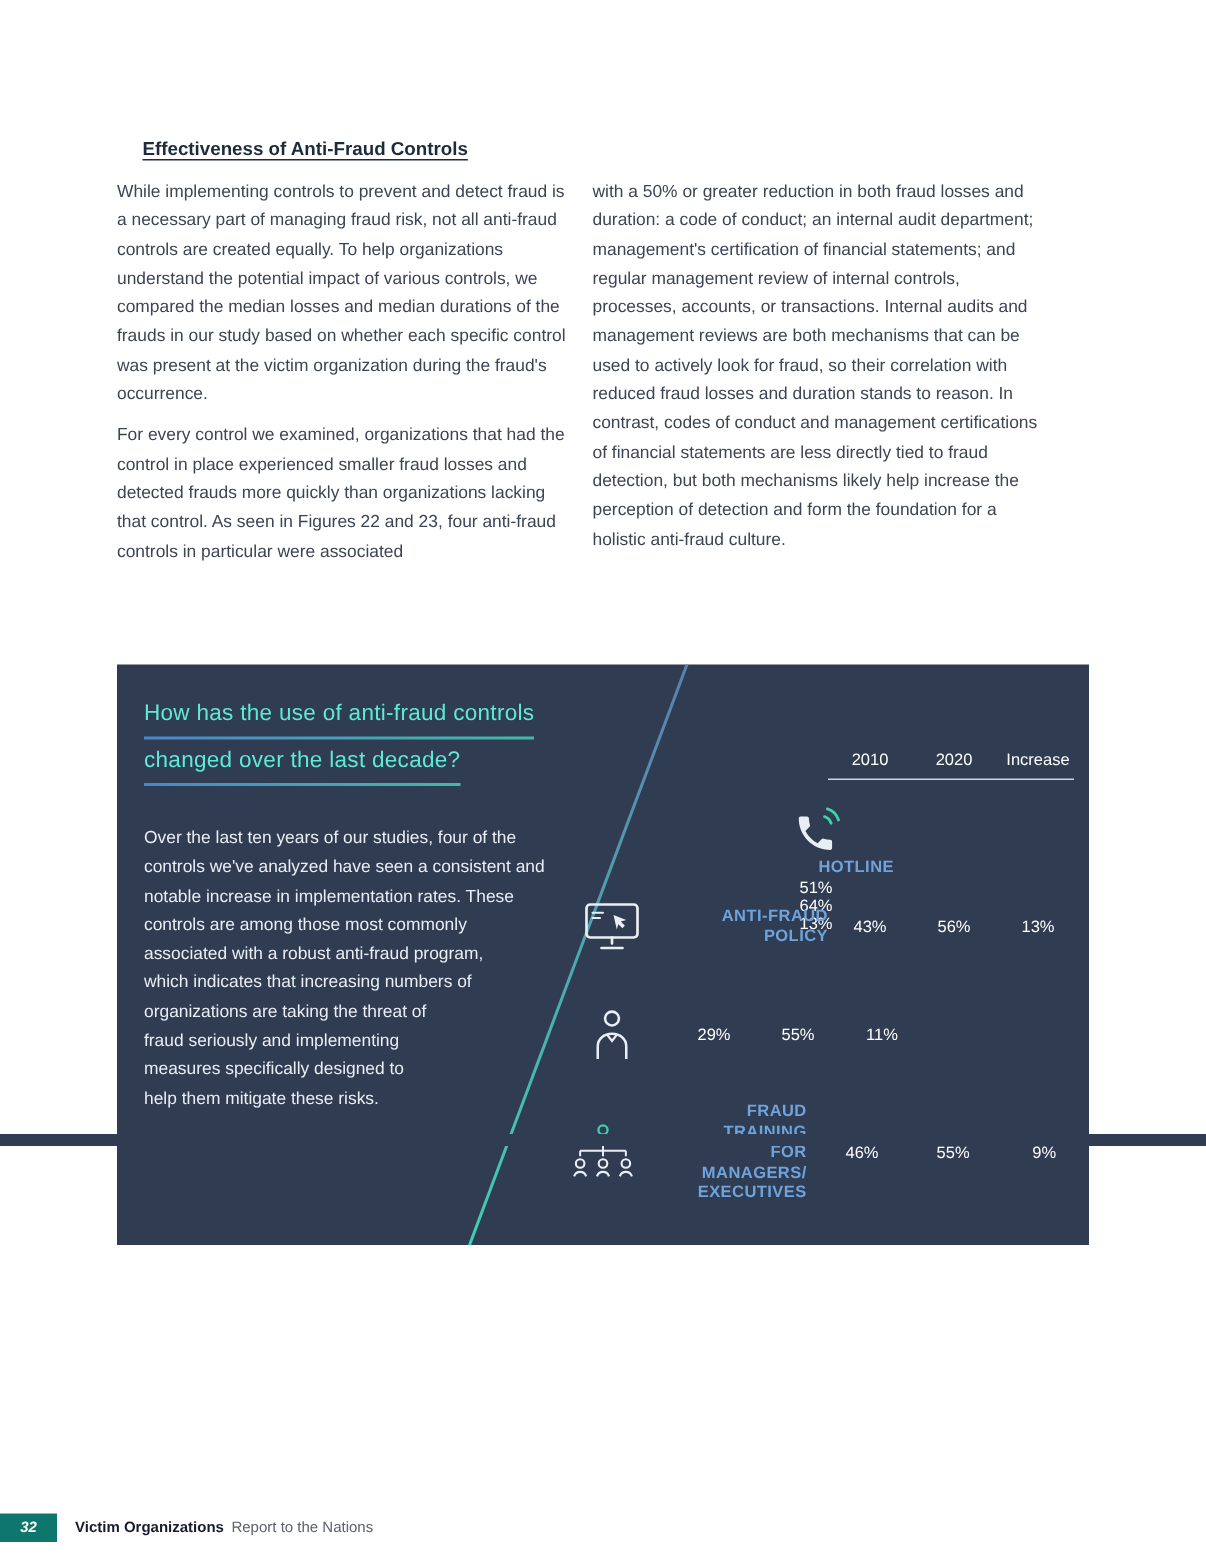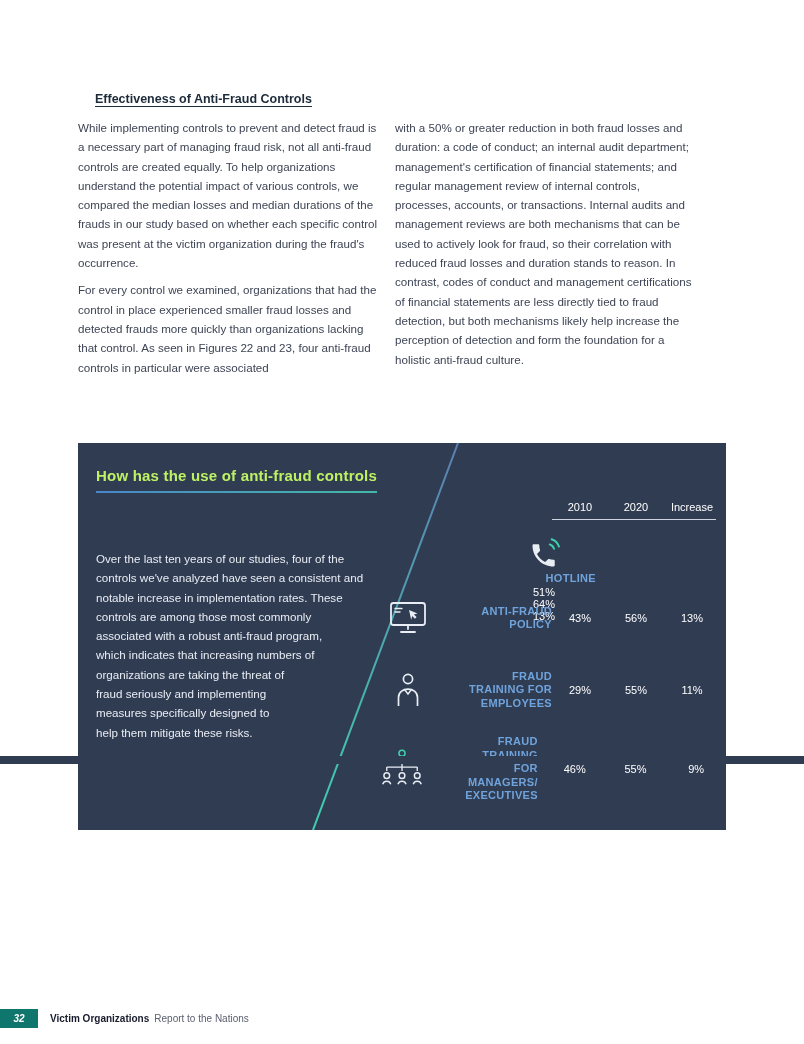--- a/index.html
+++ b/index.html
@@ -20,21 +20,21 @@
   .columns { position: absolute; left: 78px; top: 118px; width: 620px; display: flex; gap: 14px; }
   .col { width: 303px; font-size: 11.6px; line-height: 19.3px; color: #3d4454; }
   .col p + p { margin-top: 8px; }
 
   
   .panel {
     position: absolute; left: 78px; top: 443px; width: 648px; height: 387px;
     background: #303c52; color: #ffffff;
   }
   .diag-line { position: absolute; left: 0; top: 0; pointer-events: none; }
-  .panel-title { position: absolute; left: 18px; top: 24px; font-size: 15px; font-weight: bold; color: #bef264; letter-spacing: .2px; }
+  .panel-title { position: absolute; left: 18px; top: 24px; font-size: 15px; font-weight: normal; color: #5eead4; letter-spacing: .2px; }
   .panel-title .tl { display: inline-block; padding-bottom: 7px; margin-bottom: 5px;
     border-bottom: 2px solid transparent;
     border-image: linear-gradient(90deg, #4a87c9, #43b9a6) 1; }
   .panel-body { position: absolute; left: 18px; top: 106px; width: 302px;
     font-size: 11.6px; line-height: 19.3px; color: #e9edf4; }
   .diag-spacer { float: right; width: 135px; height: 215px;
     shape-outside: polygon(100% 0, 100% 100%, 0 100%); }
 
   
   .tbl { position: absolute; left: 290px; top: 58px; width: 352px; }
@@ -85,20 +85,21 @@
         <linearGradient id="dg" x1="380" y1="0" x2="235" y2="387" gradientUnits="userSpaceOnUse">
           <stop offset="0" stop-color="#5b7fb0"></stop>
           <stop offset="1" stop-color="#3fd0ae"></stop>
         </linearGradient>
       </defs>
       <line x1="380" y1="0" x2="235" y2="387" stroke="url(#dg)" stroke-width="2"></line>
     </svg>
 
     <div class="panel-title">
       <span class="tl">How has the use of anti-fraud controls</span><br>
+      <span class="tl">changed over the last decade?</span>
     </div>
 
     <div class="panel-body">
       <div class="diag-spacer"></div>
       <span>Over the last ten years of our studies, four of the controls we've analyzed have seen a consistent and notable increase in implementation rates. These controls are among those most commonly associated with a robust anti-fraud program, which indicates that increasing numbers of organizations are taking the threat of fraud seriously and implementing measures specifically designed to help them mitigate these risks.</span>
     </div>
 
     <div class="tbl">
 
       <div class="tbl-head">
@@ -146,25 +147,20 @@
         <div class="cell-val">13%</div>
       </div>
 
       <div class="row r3">
         <div class="cell-icon">
           <svg width="30" height="36" viewBox="0 0 30 36">
             <circle cx="15" cy="7" r="4.6" fill="none" stroke="#e8eef3" stroke-width="1.7"></circle>
             <path d="M5.5 34v-8.5c0-5 4.2-8.3 9.5-8.3s9.5 3.3 9.5 8.3V34" fill="none" stroke="#e8eef3" stroke-width="1.7"></path>
             <path d="M11.5 17.5L15 22l3.5-4.5" fill="none" stroke="#e8eef3" stroke-width="1.4"></path>
           </svg>
-        </div>
-        <div class="cell-label">
-          <span class="lbl-line">FRAUD</span>
-          <span class="lbl-line">TRAINING FOR</span>
-          <span class="lbl-line">EMPLOYEES</span>
         </div>
         <div class="cell-val">29%</div>
         <div class="cell-val">55%</div>
         <div class="cell-val">11%</div>
       </div>
 
       <div class="row r4">
         <div class="cell-icon">
           <svg width="46" height="40" viewBox="0 0 48 42">
             <g stroke="#3fd0ae" stroke-width="1.6" fill="none">

